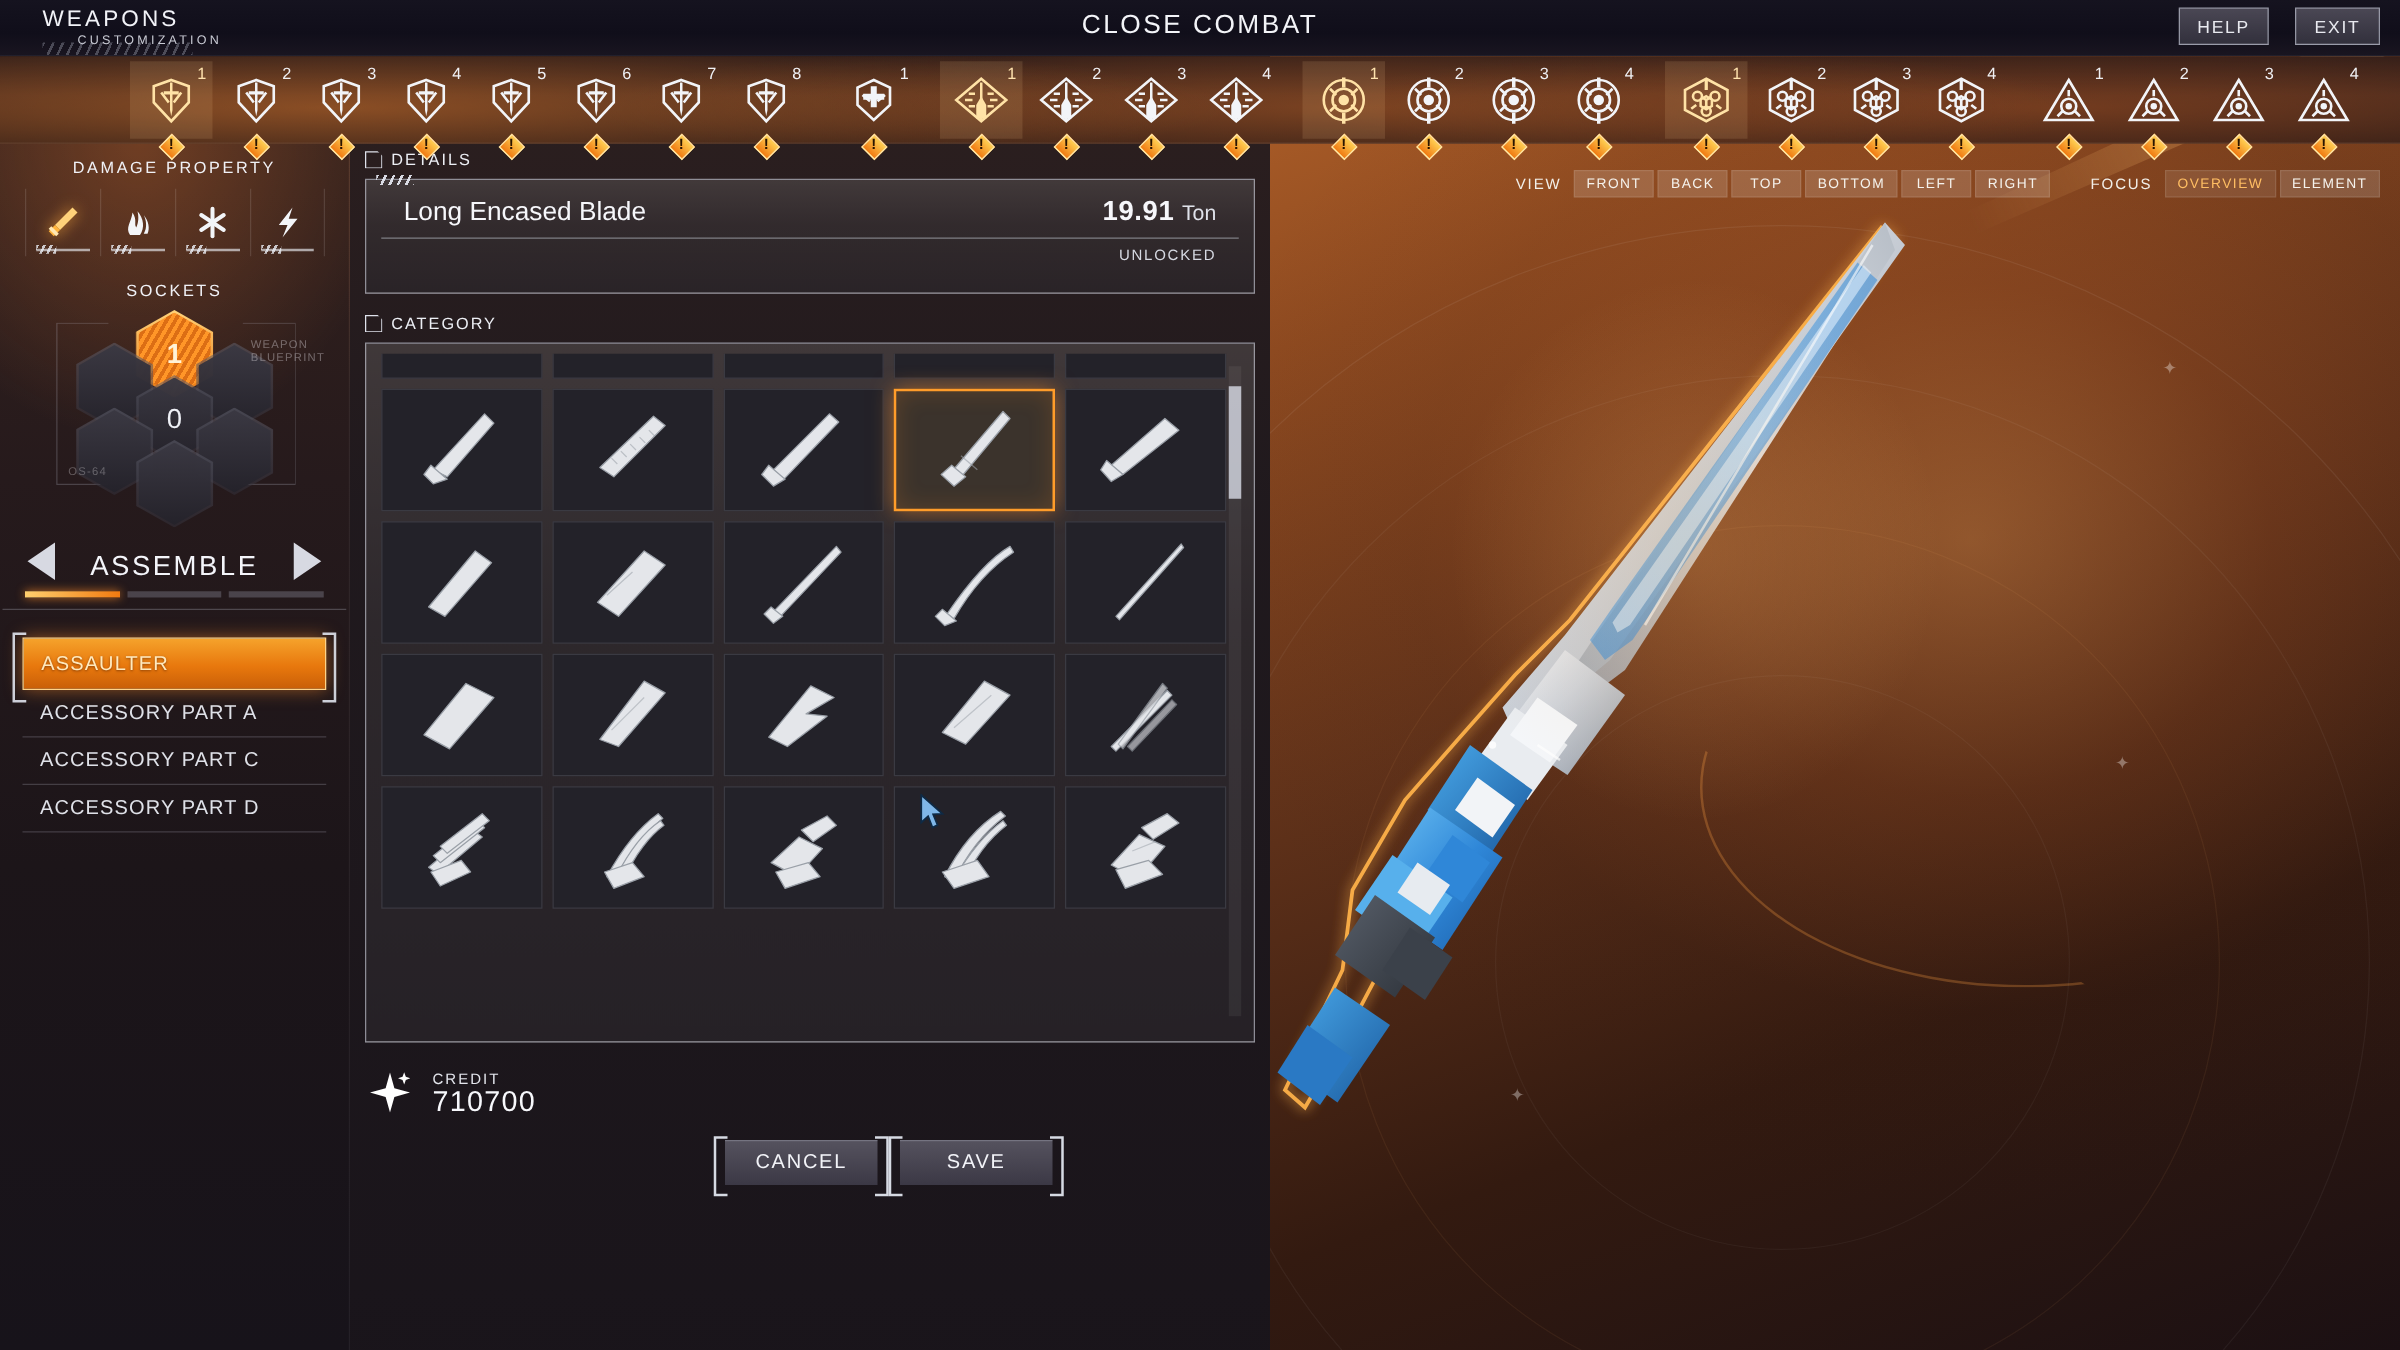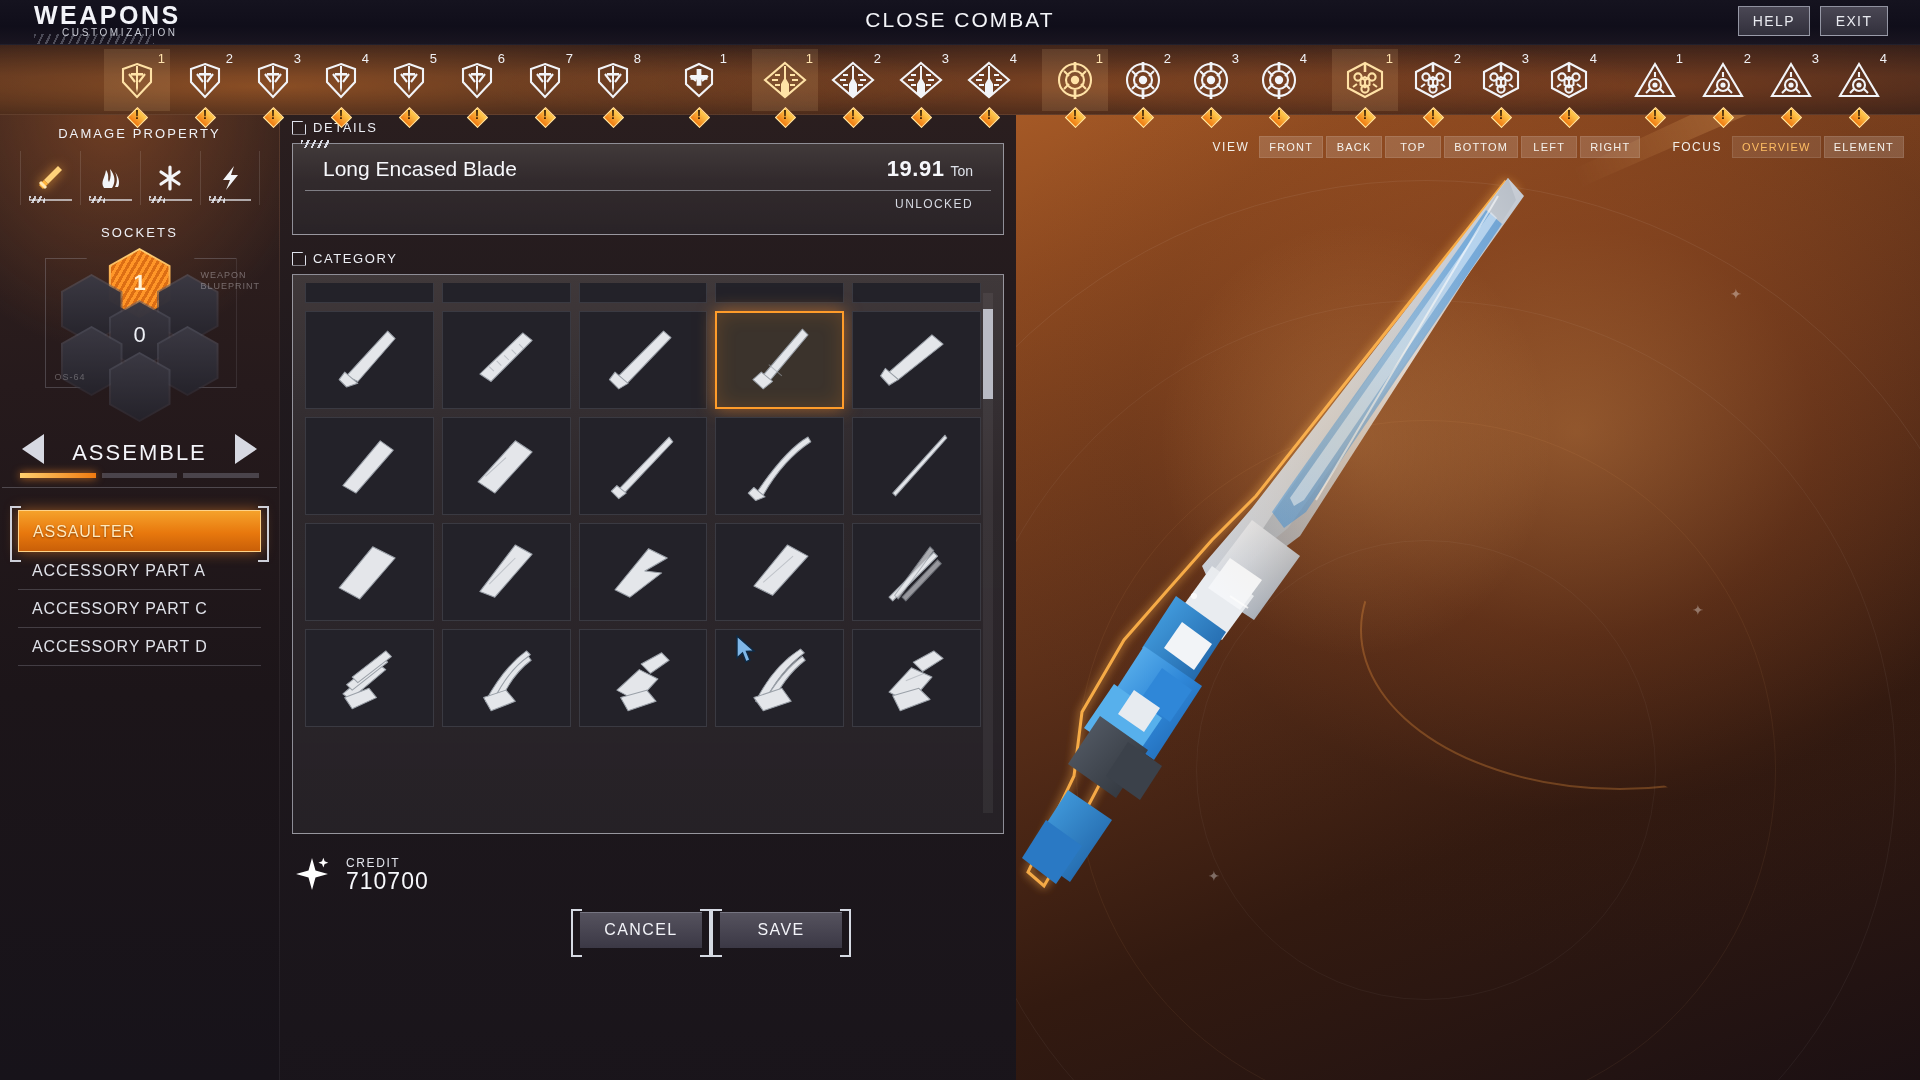--- a/index.html
+++ b/index.html
@@ -52,38 +52,38 @@
 
   
   .topbar {
     position: absolute; left: 0; top: 0; width: 1920px; height: 45px;
     background: linear-gradient(180deg, #15131f 0%, #100e1a 60%, #191520 100%);
     border-bottom: 1px solid rgba(255,255,255,0.06);
     z-index: 40;
   }
   .title-block { position: absolute; left: 34px; top: 2px; }
   .title-main {
-    font-size: 25px; letter-spacing: 2.5px; font-weight: 700;
+    font-size: 18px; letter-spacing: 2.5px; font-weight: 400;
     color: #f2f3f8; line-height: 26px;
     font-family: "Liberation Sans", sans-serif;
   }
   .title-sub {
     font-size: 10px; letter-spacing: 2.6px; color: #c9cbd4;
     margin-top: -1px; padding-left: 28px;
   }
   .title-slash {
     position: absolute; left: 0; top: 32px; width: 120px; height: 10px;
     background: repeating-linear-gradient(115deg, rgba(200,205,220,0.55) 0 2px, rgba(0,0,0,0) 2px 7px);
     opacity: .55;
   }
   .center-title {
     position: absolute; left: 0; top: 8px; width: 1920px; text-align: center;
     font-size: 21px; letter-spacing: 2px; color: #f3f4f8;
   }
-  .topbtns { position: absolute; right: 32px; top: 6px; display: flex; gap: 10px; }
+  .topbtns { position: absolute; right: 16px; top: 6px; display: flex; gap: 21px; }
   .topbtn {
     min-width: 68px; height: 30px; line-height: 28px; text-align: center;
     font-size: 14px; letter-spacing: 1.4px; color: #e9eaf0;
     background: linear-gradient(180deg, #4a4754 0%, #32303c 100%);
     border: 1px solid rgba(220,225,240,0.55);
     padding: 0 14px;
   }
 
   
   .slotstrip {
@@ -261,21 +261,21 @@
     position: absolute; left: 8px; top: -4px; width: 30px; height: 8px;
     background: repeating-linear-gradient(115deg, rgba(235,238,248,0.9) 0 2px, rgba(0,0,0,0) 2px 6px);
   }
   .details-box { margin: 8px 12px 0; height: 92px; }
   .details-row {
     display: flex; align-items: baseline; padding: 12px 18px 0;
     border-bottom: 1px solid rgba(225,230,242,0.45); margin: 0 12px; padding-bottom: 8px;
   }
   .det-name { font-size: 21px; color: #f6f7fb; flex: 1; }
   .det-weight { font-size: 22px; color: #f6f7fb; font-weight: bold; letter-spacing: 0.5px; }
-  .det-unit { font-size: 14px; color: #dfe2ea; margin-left: 6px; }
+  .det-unit { font-size: 17px; color: #dfe2ea; margin-left: 6px; }
   .det-status {
     text-align: right; font-size: 12px; letter-spacing: 1.4px; color: #d6d9e2;
     padding: 6px 30px 0 0;
   }
 
   .cat-box { margin: 8px 12px 0; height: 560px; padding: 8px; }
   .grid-clip { position: relative; width: 100%; height: 100%; overflow: hidden; }
   .grid {
     display: grid; grid-template-columns: repeat(5, 1fr); gap: 8px;
     position: absolute; left: 4px; right: 14px; top: -78px;

